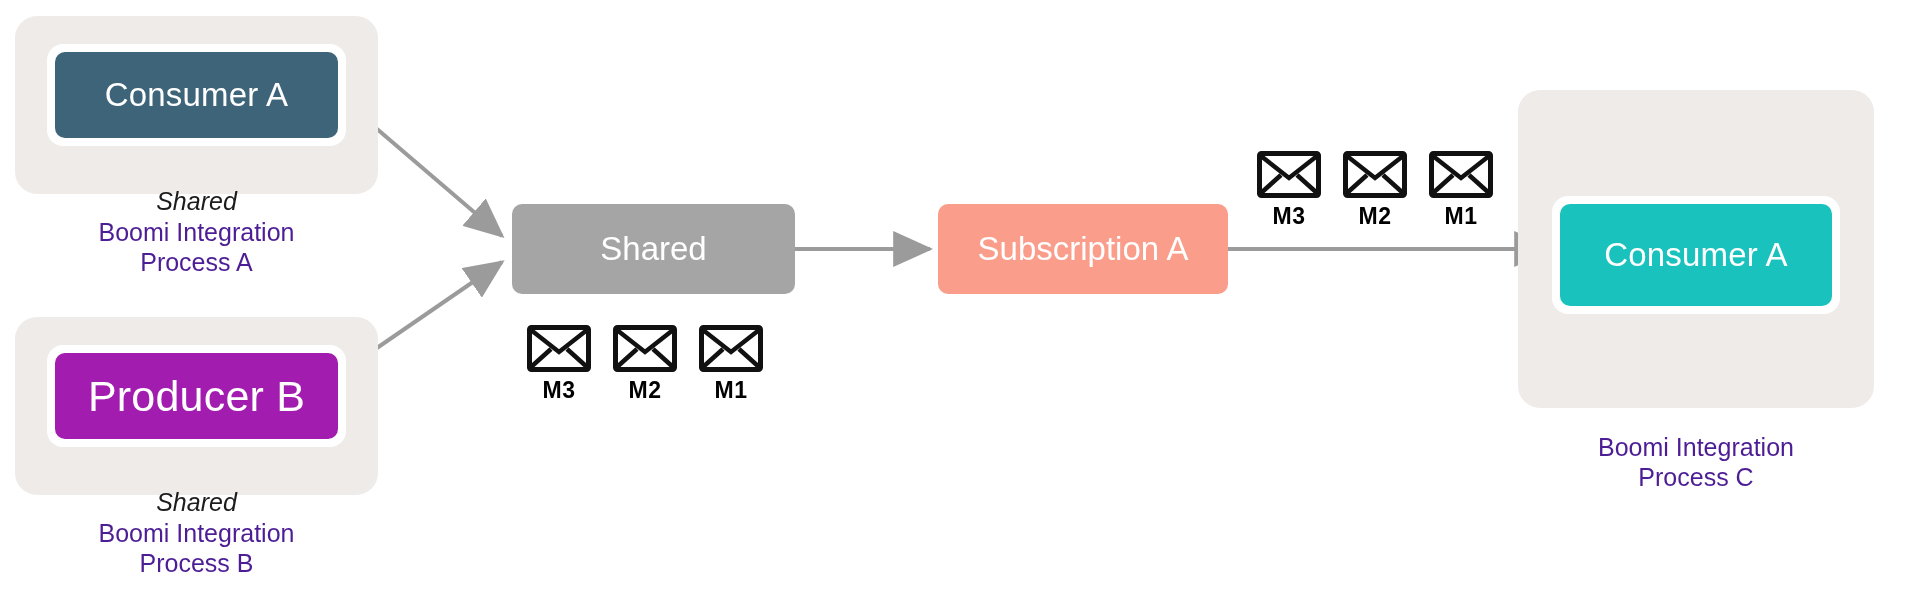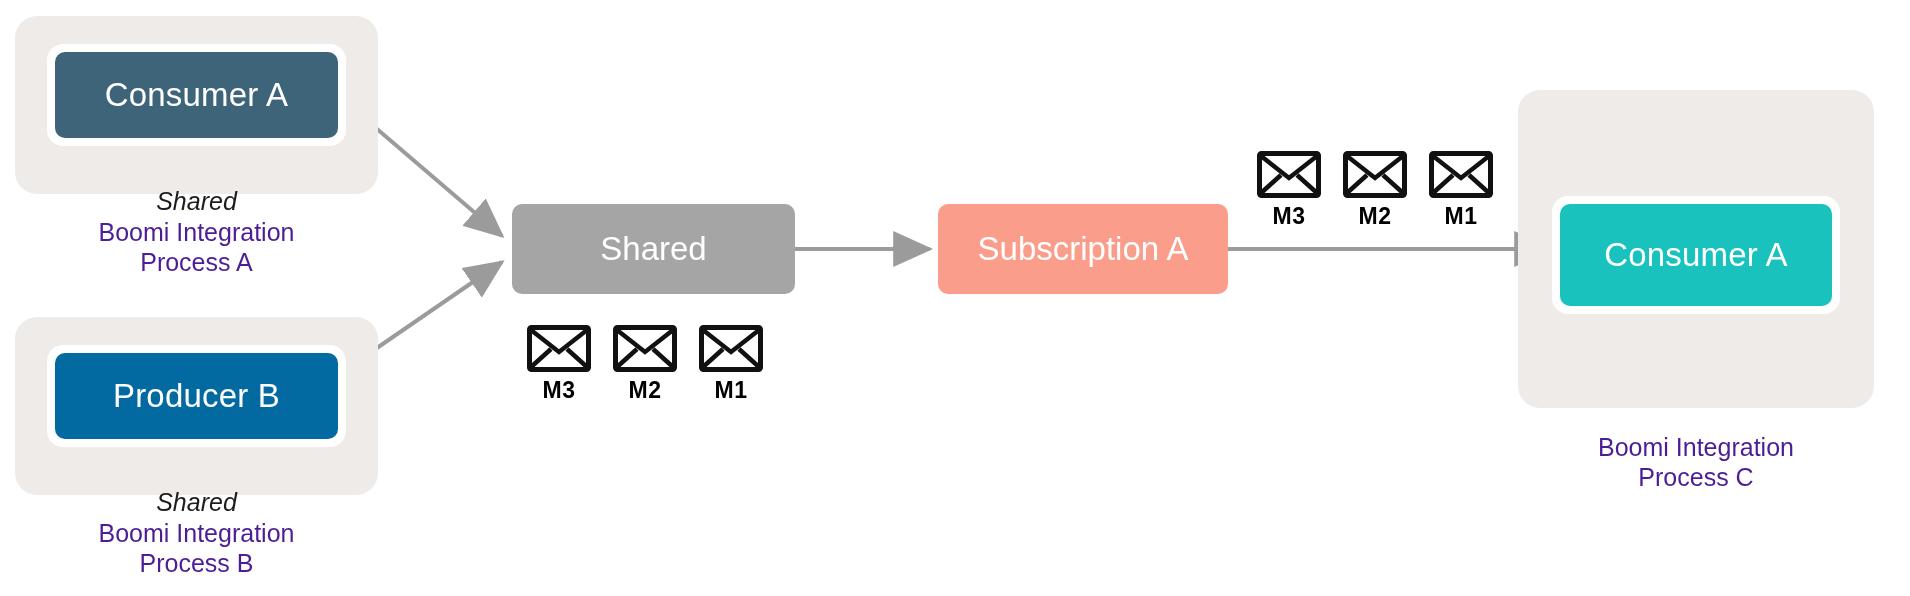--- a/index.html
+++ b/index.html
@@ -148,21 +148,21 @@
   <div class="caption-inside" style="left:15px; top:159px; width:363px;">Shared</div>
 
   <div class="caption-outside" style="left:15px; top:217px; width:363px;">
     <span class="ln">Boomi Integration</span>
     <span class="ln">Process A</span>
   </div>
 
   <div class="group-panel" style="left:15px; top:317px; width:363px; height:178px;"></div>
 
   <div class="node-halo" style="left:47px; top:345px; width:299px; height:102px;">
-    <div class="node" style="background:#0369a1; font-size:33px;">Producer B</div>
+    <div class="node" style="background:#a21caf; font-size:43px;">Producer B</div>
   </div>
 
   <div class="caption-inside" style="left:15px; top:460px; width:363px;">Shared</div>
 
   <div class="caption-outside" style="left:15px; top:518px; width:363px;">
     <span class="ln">Boomi Integration</span>
     <span class="ln">Process B</span>
   </div>
 
   <div class="node-plain" style="left:512px; top:204px; width:283px; height:90px; background:#a5a5a5; font-size:33px;">Shared</div>

